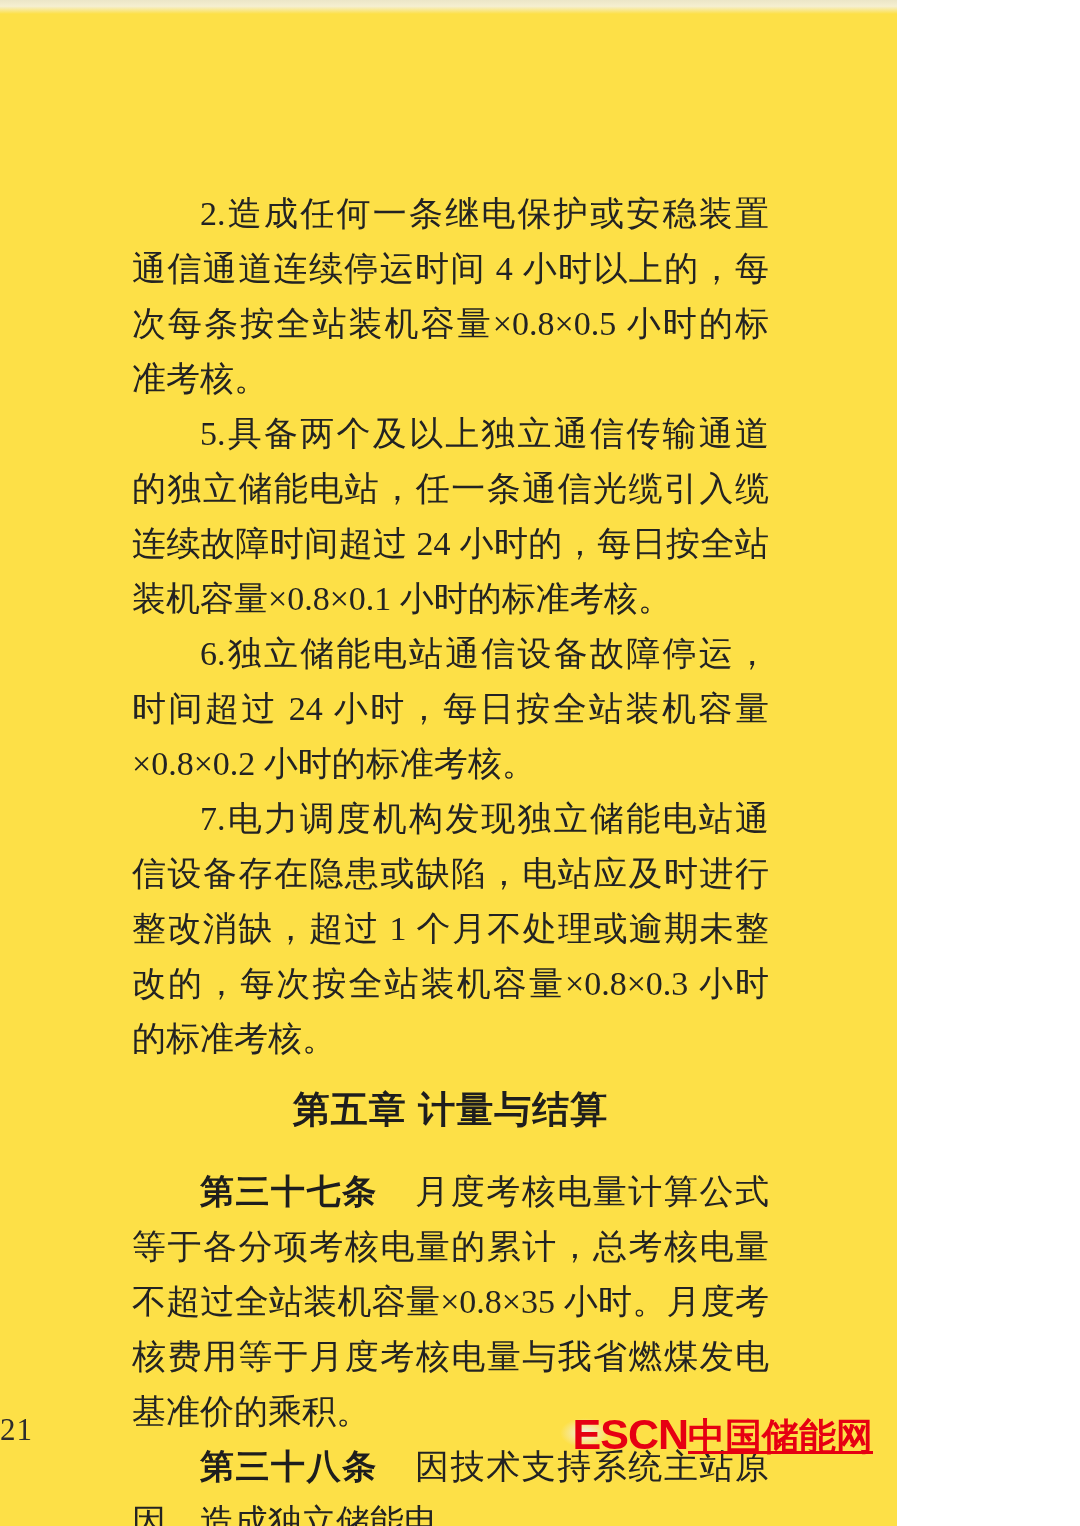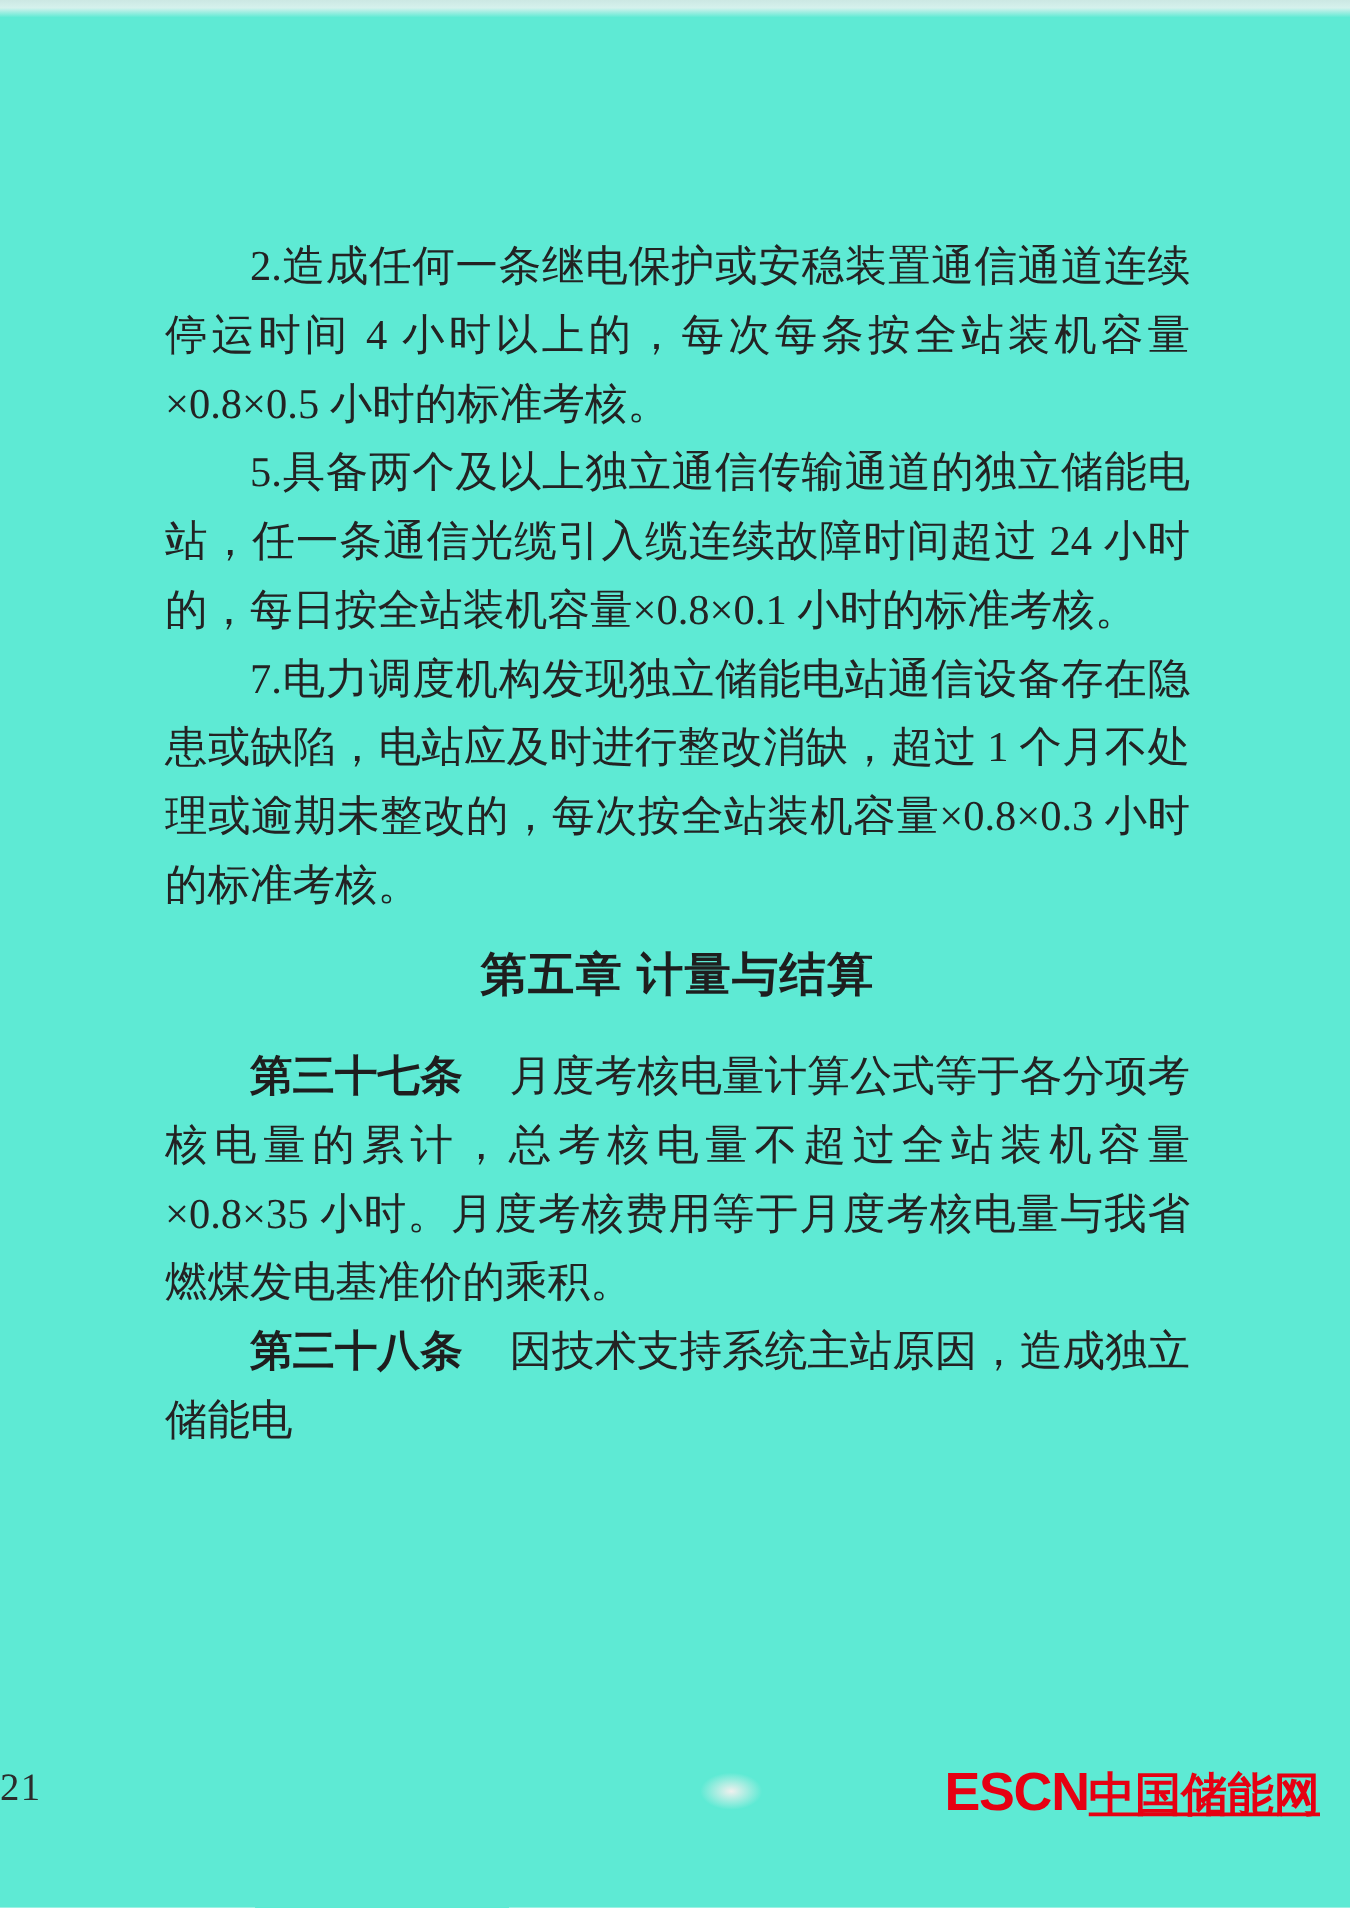--- a/index.html
+++ b/index.html
@@ -1,22 +1,22 @@
 <!DOCTYPE html>
 <html><head>
 <meta charset="utf-8">
 <style>
   html, body { margin: 0; padding: 0; }
   body { background: #ffffff; font-family: "Liberation Serif", "DejaVu Serif", serif; }
 
   .page {
     position: relative;
-    width: 1080px;
+    width: 897px;
     height: 1526px;
-    background: #5eead4;
+    background: #fde047;
     overflow: hidden;
     color: #232323;
   }
 
   
   .scan-band {
     position: absolute;
     top: 0; left: 0; right: 0;
     height: 14px;
     background: linear-gradient(to bottom, #e7e7e7 0%, #f3f3f3 45%, rgba(255,255,255,0) 100%);
@@ -106,20 +106,21 @@
   <div class="scan-smudge"></div>
 
   <div class="content">
 
     <p class="para">2.造成任何一条继电保护或安稳装置通信通道连续停运时间 4 小时以上的，每次每条按全站装机容量×0.8×0.5 小时的标准考核。</p>
 
 
 
     <p class="para">5.具备两个及以上独立通信传输通道的独立储能电站，任一条通信光缆引入缆连续故障时间超过 24 小时的，每日按全站装机容量×0.8×0.1 小时的标准考核。</p>
 
+    <p class="para">6.独立储能电站通信设备故障停运，时间超过 24 小时，每日按全站装机容量×0.8×0.2 小时的标准考核。</p>
 
     <p class="para">7.电力调度机构发现独立储能电站通信设备存在隐患或缺陷，电站应及时进行整改消缺，超过 1 个月不处理或逾期未整改的，每次按全站装机容量×0.8×0.3 小时的标准考核。</p>
 
     <h2 class="chapter">第五章 计量与结算</h2>
 
     <p class="para article">
       <span class="lead">第三十七条</span><span>月度考核电量计算公式等于各分项考核电量的累计，总考核电量不超过全站装机容量×0.8×35 小时。月度考核费用等于月度考核电量与我省燃煤发电基准价的乘积。</span>
     </p>
 
     <p class="para article">

